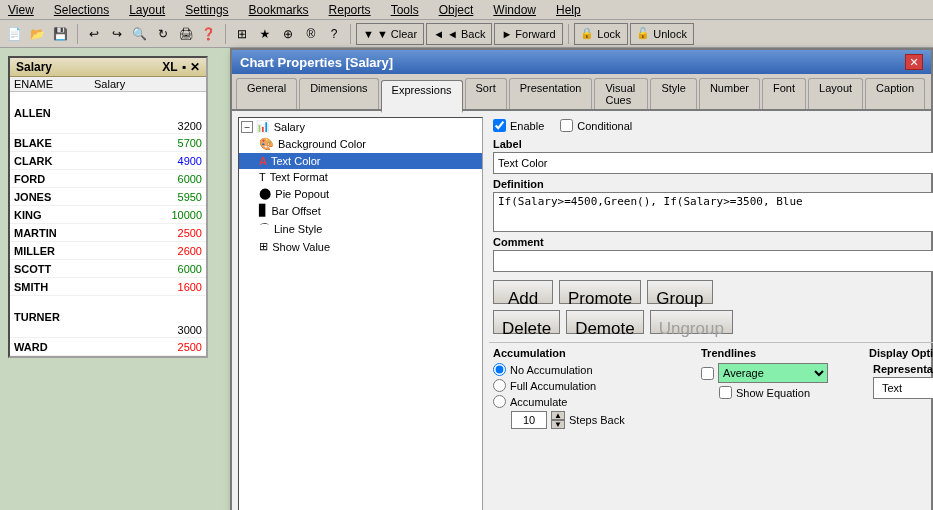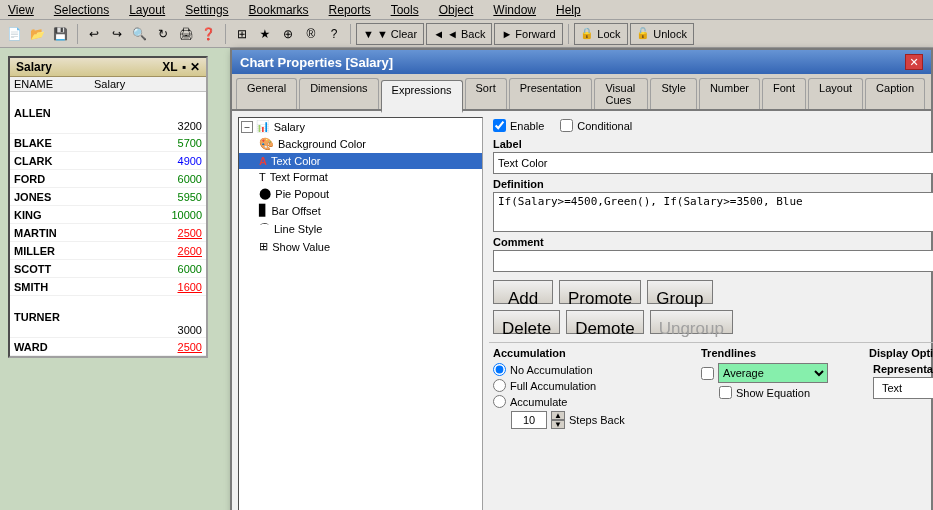--- a/index.html
+++ b/index.html
@@ -122,21 +122,21 @@
       font-weight: bold;
     }
     .cell-value {
       flex: 1;
       padding: 1px 4px;
       font-size: 11px;
       text-align: right;
     }
     .cell-value.green { color: #008000; }
     .cell-value.blue { color: #0000ff; }
-    .cell-value.red { color: #ff0000; text-decoration: underline; }
+    .cell-value.red { color: #ff0000; }
     .cell-value.normal { color: #000; margin-top: 27px; }
 
     
     .dialog-overlay {
       position: absolute;
       top: 0; left: 230px;
       width: 703px;
       height: 506px;
       background: #f0f0f0;
       border: 2px solid #7a7a7a;

